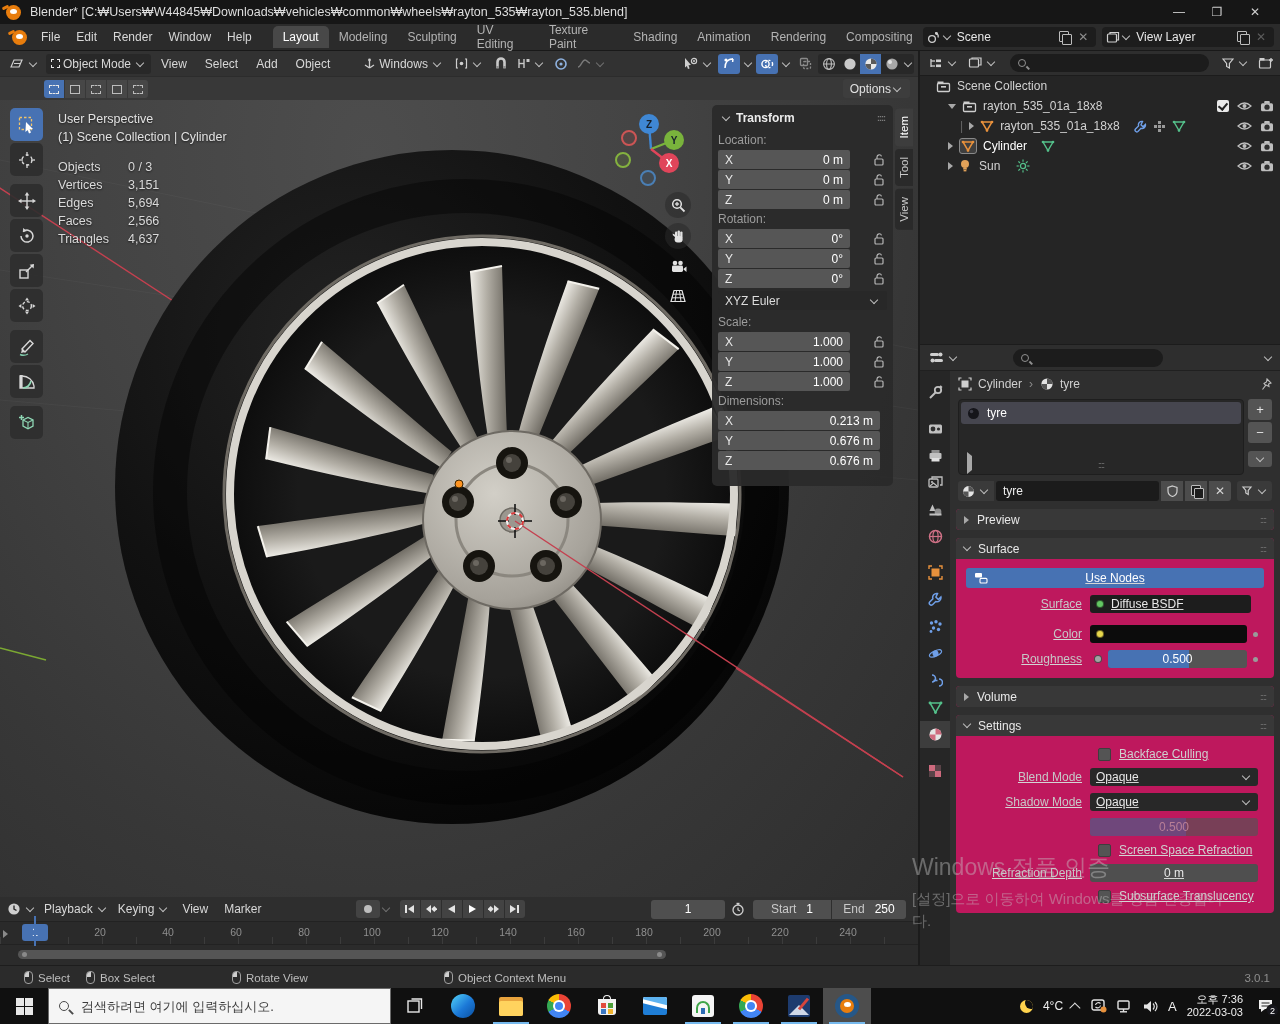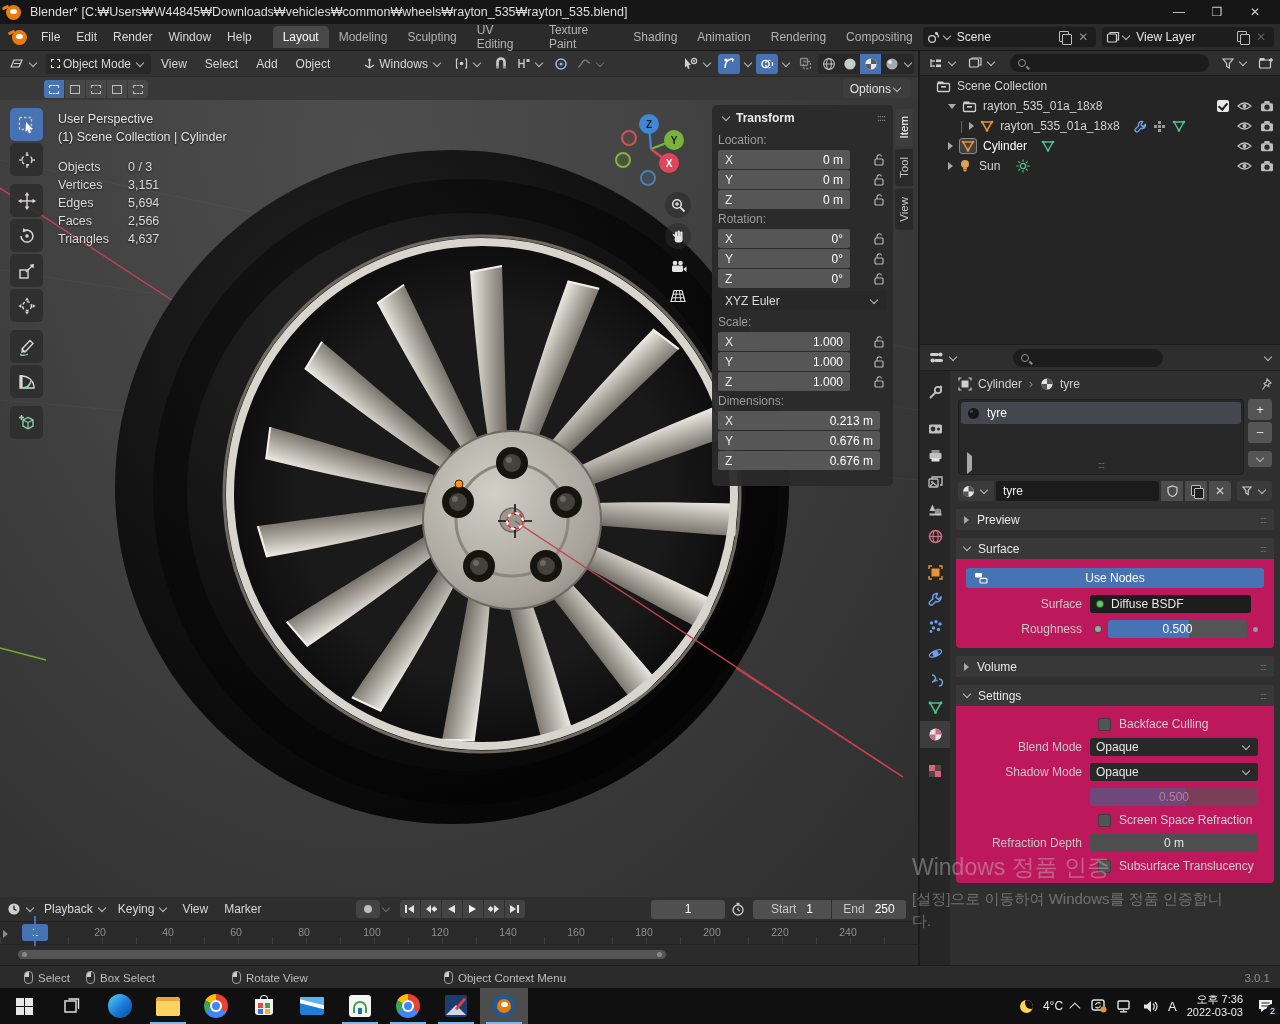--- a/index.html
+++ b/index.html
@@ -110,21 +110,21 @@
   .slotlist{flex:1;height:76px;background:#272727;border-radius:4px;border:1px solid #1e1e1e;position:relative;}
   .slotrow{height:22px;margin:2px;background:#46464f;border-radius:3px;display:flex;align-items:center;padding:0 6px;color:#fff;}
   .slotside{width:24px;display:flex;flex-direction:column;margin-left:4px;gap:2px;}
   .sbtn{height:21px;background:#545454;border-radius:3px;display:flex;align-items:center;justify-content:center;color:#e5e5e5;font-size:13px;}
   .matrow{display:flex;align-items:center;margin:6px 8px 0 8px;gap:2px;}
   .matname{flex:1;height:20px;background:#1b1b1b;border-radius:3px;display:flex;align-items:center;padding:0 7px;color:#efefef;}
   .mbtn{width:22px;height:20px;background:#4c4c4c;display:flex;align-items:center;justify-content:center;}
   .panel{background:#be185d;border-radius:4px;margin:8px 6px 0 6px;}
   .panelhead{height:21px;display:flex;align-items:center;padding:0 8px;background:#383838;border-radius:4px;color:#e8e8e8;}
   .panelhead.open{border-radius:4px 4px 0 0;}
-  .panelbody{padding:4px 0 10px 0;}
+  .panelbody{padding:4px 0 10px 0;text-decoration:underline;}
   .usenodes{margin:5px 10px 2px 10px;height:20px;background:#4772b3;border-radius:3px;display:flex;align-items:center;justify-content:center;color:#fff;position:relative;}
   .prow{display:flex;align-items:center;margin:7px 8px 0 0;}
   .plabel{width:126px;text-align:right;color:#c7c7c7;margin-right:8px;flex:0 0 auto;}
   .pfield{flex:1;height:18px;background:#1d1d1d;border-radius:3px;display:flex;align-items:center;padding:0 6px;color:#e8e8e8;}
   .socket{width:8px;height:8px;border-radius:50%;margin-right:7px;border:1px solid #00000088;flex:0 0 auto;}
   .animdot{width:5px;height:5px;border-radius:50%;background:#9a9a9a;margin:0 4px 0 6px;flex:0 0 auto;}
   .animsp{width:15px;flex:0 0 auto;}
   .pslider{flex:1;height:18px;background:#545454;border-radius:3px;position:relative;overflow:hidden;color:#fff;}
   .pslider .fill{position:absolute;left:0;top:0;bottom:0;background:#4772b3;}
   .pslider .v{position:absolute;left:0;right:0;top:0;text-align:center;line-height:18px;}
@@ -1183,20 +1183,28 @@
             <span>Use Nodes</span>
           </div>
           <div class="prow">
             <span class="plabel">Surface</span>
             <span class="pfield">
               <span class="socket" style="background:#63c763"></span>
               <span>Diffuse BSDF</span>
             </span>
             <span class="animsp"></span>
           </div>
+          <div class="prow" style="margin-top:12px">
+            <span class="plabel">Color</span>
+            <span class="pfield" style="background:#0c0c0c">
+              <span class="socket" style="background:#e7d84c"></span>
+            </span>
+            <span class="animdot"></span>
+              <span style="width:4px"></span>
+          </div>
           <div class="prow">
             <span class="plabel">Roughness</span>
             <span class="pfield" style="background:transparent;padding:0">
               <span class="socket" style="background:#a3a3a3;margin:0 6px 0 4px"></span>
               <span class="pslider">
                 <span class="fill" style="width:58%"></span>
                 <span class="v">0.500</span>
               </span>
             </span>
             <span class="animdot"></span>
@@ -1399,20 +1407,24 @@
   </div>
 
   <div class="task">
     <div class="tslot">
       <span class="winlogo">
           <i></i>
           <i></i>
           <i></i>
           <i></i>
         </span>
+    </div>
+    <div class="tsearch">
+      <span class="magd"></span>
+      <input placeholder="검색하려면 여기에 입력하십시오." style="">
     </div>
     <div class="tslot">
       <svg width="18" height="18" viewBox="0 0 18 18">
           <rect x="2" y="4" width="11" height="11" fill="none" stroke="#e8e8e8" stroke-width="1.4"></rect>
           <path d="M5.5 2 H15.5 V12" fill="none" stroke="#e8e8e8" stroke-width="1.4"></path>
         </svg>
     </div>
     <div class="tslot">
       <span style="width:24px;height:24px;border-radius:50%;background:linear-gradient(135deg,#49c3f2 10%,#1b78d7 55%,#0b4f9e 100%)"></span>
     </div>

